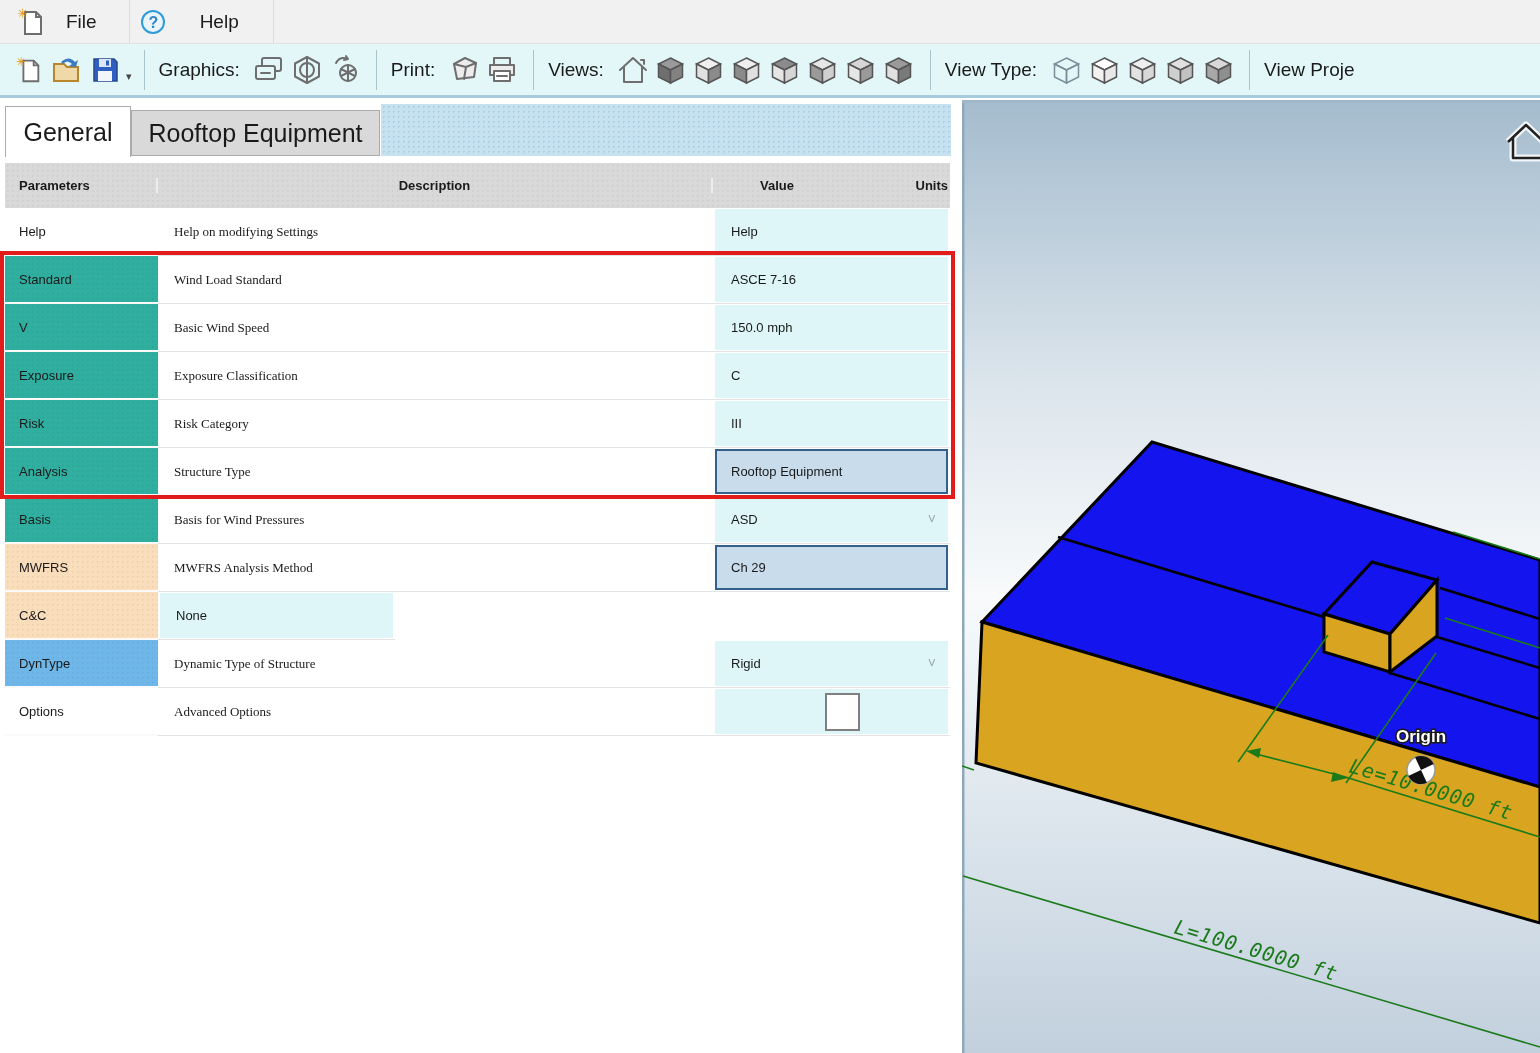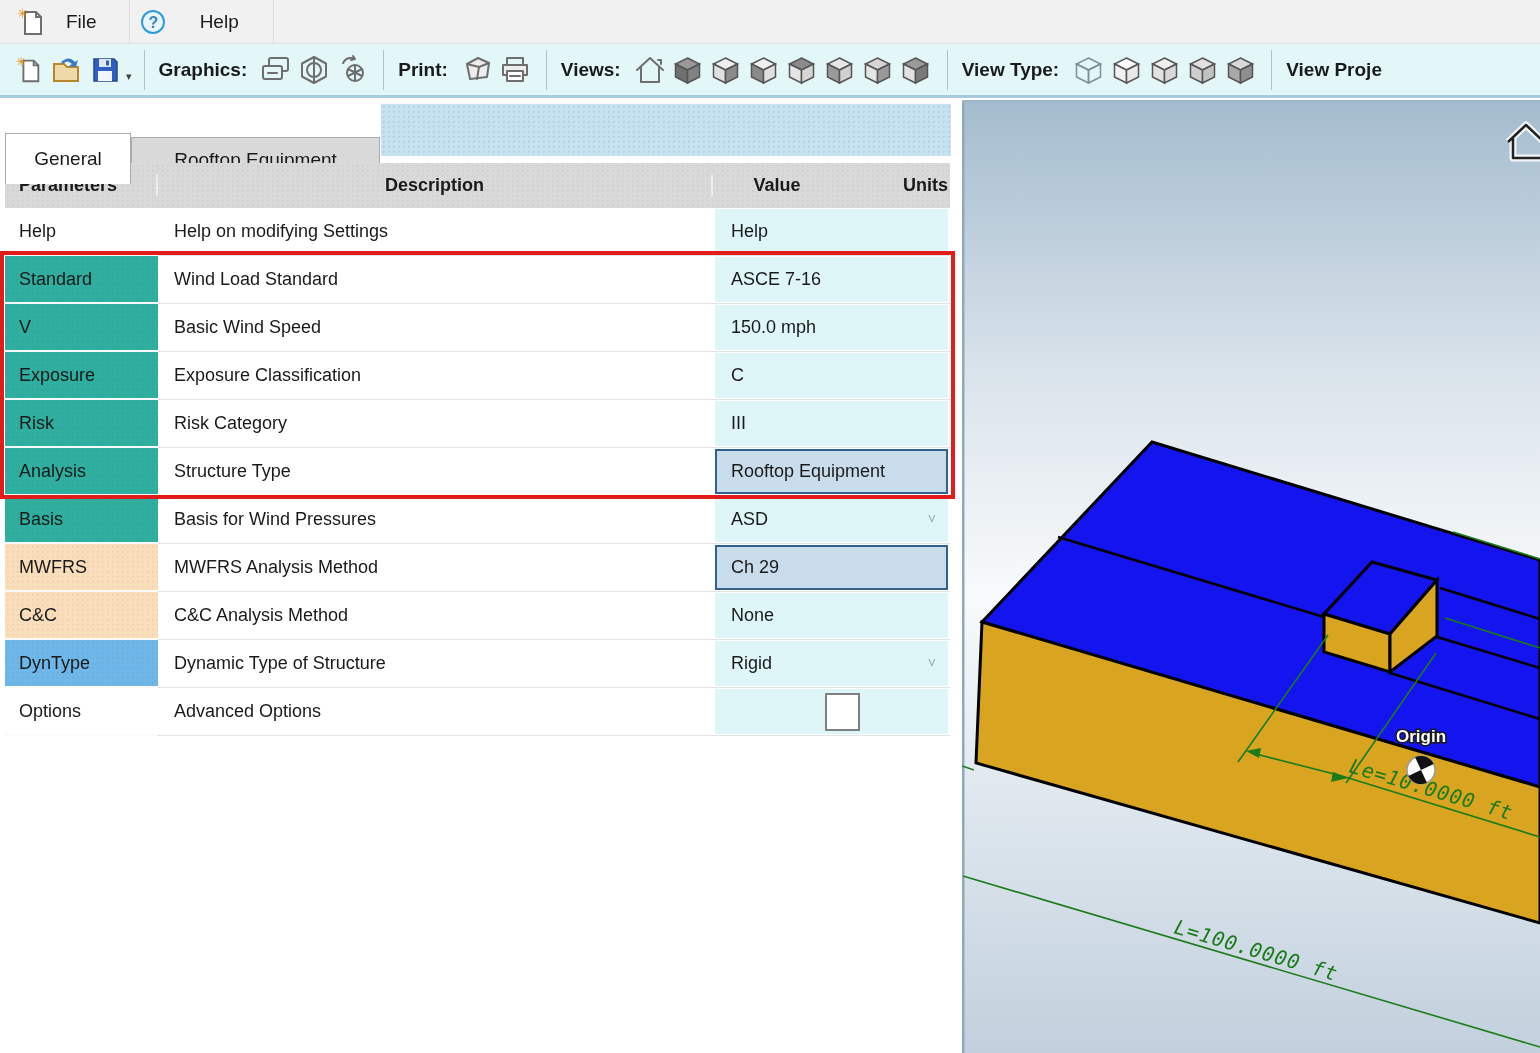--- a/index.html
+++ b/index.html
@@ -14,53 +14,53 @@
   .msep { width:1px; height:44px; background:#DCDCDC; }
   .menu-label { padding:0 6px; cursor:default; }
 
   
   .toolbar { position:absolute; left:0; top:44px; width:1540px; height:54px;
              background:#E3F7F9; display:flex; align-items:center; font-size:19px;
              border-bottom:3px solid #A5CBDC; padding-left:10px; white-space:nowrap; }
   .tsep { width:1px; height:40px; background:#A9C4CC; margin:0 12px; flex:0 0 auto; }
   .tbtn { display:inline-flex; align-items:center; justify-content:center;
           width:38px; height:40px; flex:0 0 auto; }
-  .tlabel { margin:0 10px 0 2px; flex:0 0 auto;font-weight:bold; }
+  .tlabel { margin:0 10px 0 2px; flex:0 0 auto; }
   .caret { font-size:11px; color:#444; margin:14px 0 0 2px; }
 
   
   .tabfill { position:absolute; left:381px; top:104px; width:570px; height:52px;
              background-color:#C6E1F0;
              background-image:radial-gradient(#AECFE3 1px, rgba(0,0,0,0) 1px);
              background-size:5px 5px; }
-  .tab { position:absolute; font-size:19px; display:flex; align-items:center;
-         justify-content:center; border:1px solid #ABABAB; cursor:default;margin-top:27px; }
+  .tab { position:absolute; font-size:25px; display:flex; align-items:center;
+         justify-content:center; border:1px solid #ABABAB; cursor:default; }
   .tab.active { left:5px; top:106px; width:126px; height:51px; background:#fff;
                 border-bottom:none; z-index:3; }
   .tab.inactive { left:131px; top:110px; width:249px; height:46px; background:#D9D9D9; }
 
   
-  .ptable { position:absolute; left:5px; top:163px; width:945px; font-size:18px; }
+  .ptable { position:absolute; left:5px; top:163px; width:945px; font-size:13px; }
   .phead { display:flex; height:45px; background:#D9D9D9; font-weight:bold; align-items:center;
            background-image:radial-gradient(#CFCFCF 1px, rgba(0,0,0,0) 1px); background-size:5px 5px; }
   .phead .h-param { width:153px; padding-left:14px; border-right:2px solid #EDEDED; }
   .phead .h-desc  { width:555px; text-align:center; border-right:2px solid #EDEDED; }
   .phead .h-val   { width:128px; text-align:center; }
   .phead .h-units { width:107px; text-align:right; }
   .trow { display:flex; height:48px; align-items:stretch; }
   .pcell { width:153px; display:flex; align-items:center; padding-left:14px;
            border-bottom:2px solid #FAFAFA;
            background-image:radial-gradient(rgba(0,0,0,0.05) 1px, rgba(0,0,0,0) 1px);
            background-size:5px 5px; }
   .pc-plain { background-color:#FFFFFF; background-image:none; }
   .pc-teal  { background-color:#30AFA0; }
   .pc-peach { background-color:#FADDBB; }
   .pc-blue  { background-color:#6FB7E9; }
   .dcell { width:555px; display:flex; align-items:center; padding-left:16px;
-           border-bottom:1px solid #E4E4E4; background:#fff; }
+           border-bottom:1px solid #E4E4E4; background:#fff;font-family:Liberation Serif, serif; }
   .vwrap { width:237px; border-bottom:1px solid #E4E4E4; background:#fff; padding:1px 2px; }
   .vcell { position:relative; width:100%; height:100%; background:#DEF6F8;
            display:flex; align-items:center; padding-left:14px;
            border:2px solid rgba(0,0,0,0); }
   .vcell.sel { background:#C9DCEC; border:2px solid #33618C; }
   .vcell.dropdown::after { content:"\02C5"; position:absolute; right:10px; top:12px;
            color:#9AA7B0; font-size:14px; }
   .cbox { width:35px; height:38px; background:#fff; border:2px solid #808080; margin-left:94px; }
 
   
@@ -334,21 +334,20 @@
         </div>
         <div class="trow">
           <div class="pcell pc-peach">MWFRS</div>
           <div class="dcell">MWFRS Analysis Method</div>
           <div class="vwrap">
             <div class="vcell sel">Ch 29</div>
           </div>
         </div>
         <div class="trow">
           <div class="pcell pc-peach">C&amp;C</div>
-          <div class="dcell">C&amp;C Analysis Method</div>
           <div class="vwrap">
             <div class="vcell">None</div>
           </div>
         </div>
         <div class="trow">
           <div class="pcell pc-blue">DynType</div>
           <div class="dcell">Dynamic Type of Structure</div>
           <div class="vwrap">
             <div class="vcell dropdown">Rigid</div>
           </div>

